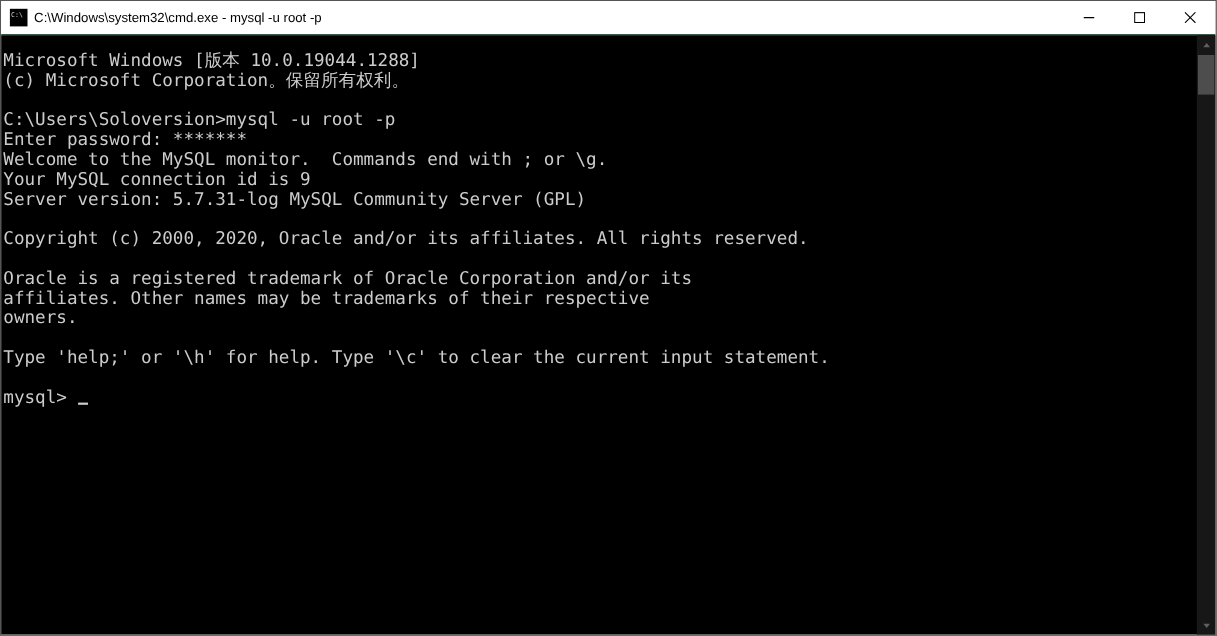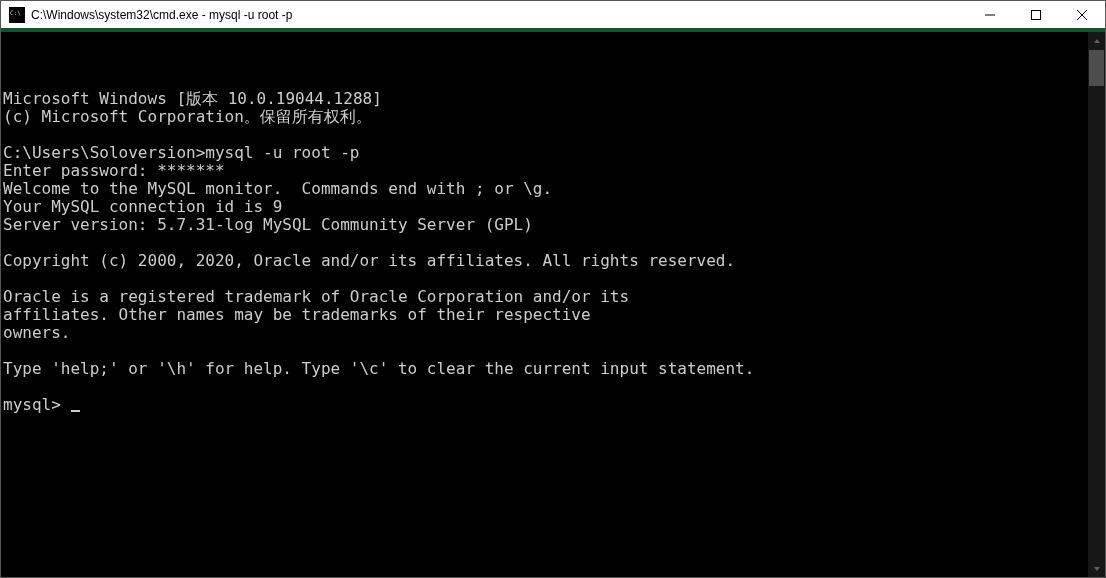--- a/index.html
+++ b/index.html
@@ -13,21 +13,21 @@
       width: 1106px;
       height: 578px;
       overflow: hidden;
       border: 1px solid #555;
     }
     .titlebar {
       height: 31px;
       background: #ffffff;
       display: flex;
       align-items: center;
-      border-bottom: 4px solid #14532d;
+      border-bottom: 1px solid #14532d;
     }
     .titlebar-icon {
       width: 16px;
       height: 16px;
       margin-left: 8px;
       margin-right: 6px;
       background: #000;
       display: flex;
       align-items: center;
       justify-content: center;
@@ -75,21 +75,20 @@
     }
     .terminal {
       flex: 1;
       color: #cccccc;
       font-family: "NSimSun", "SimSun", "Consolas", monospace;
       font-size: 16px;
       line-height: 18px;
       white-space: pre;
       padding: 14px 0 0 2px;
       overflow: hidden;
-      margin-top: 44px;
     }
     .scrollbar {
       width: 17px;
       background: #171717;
       position: relative;
     }
     .scroll-thumb {
       position: absolute;
       top: 18px;
       left: 1px;

